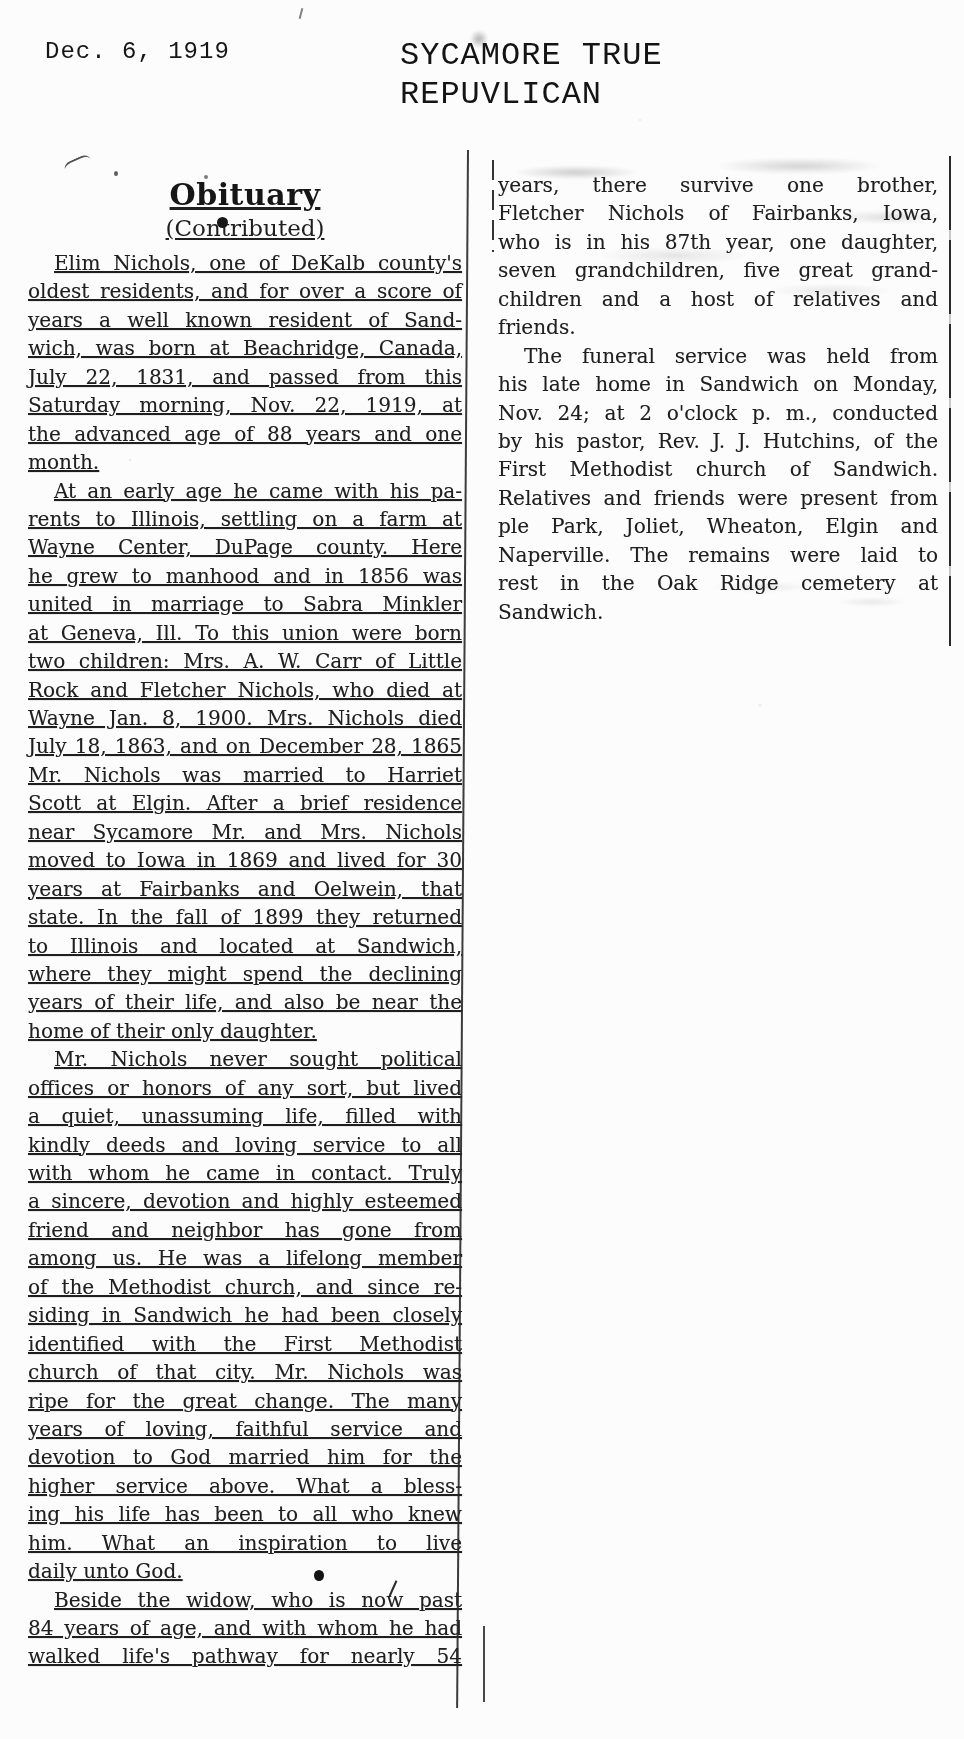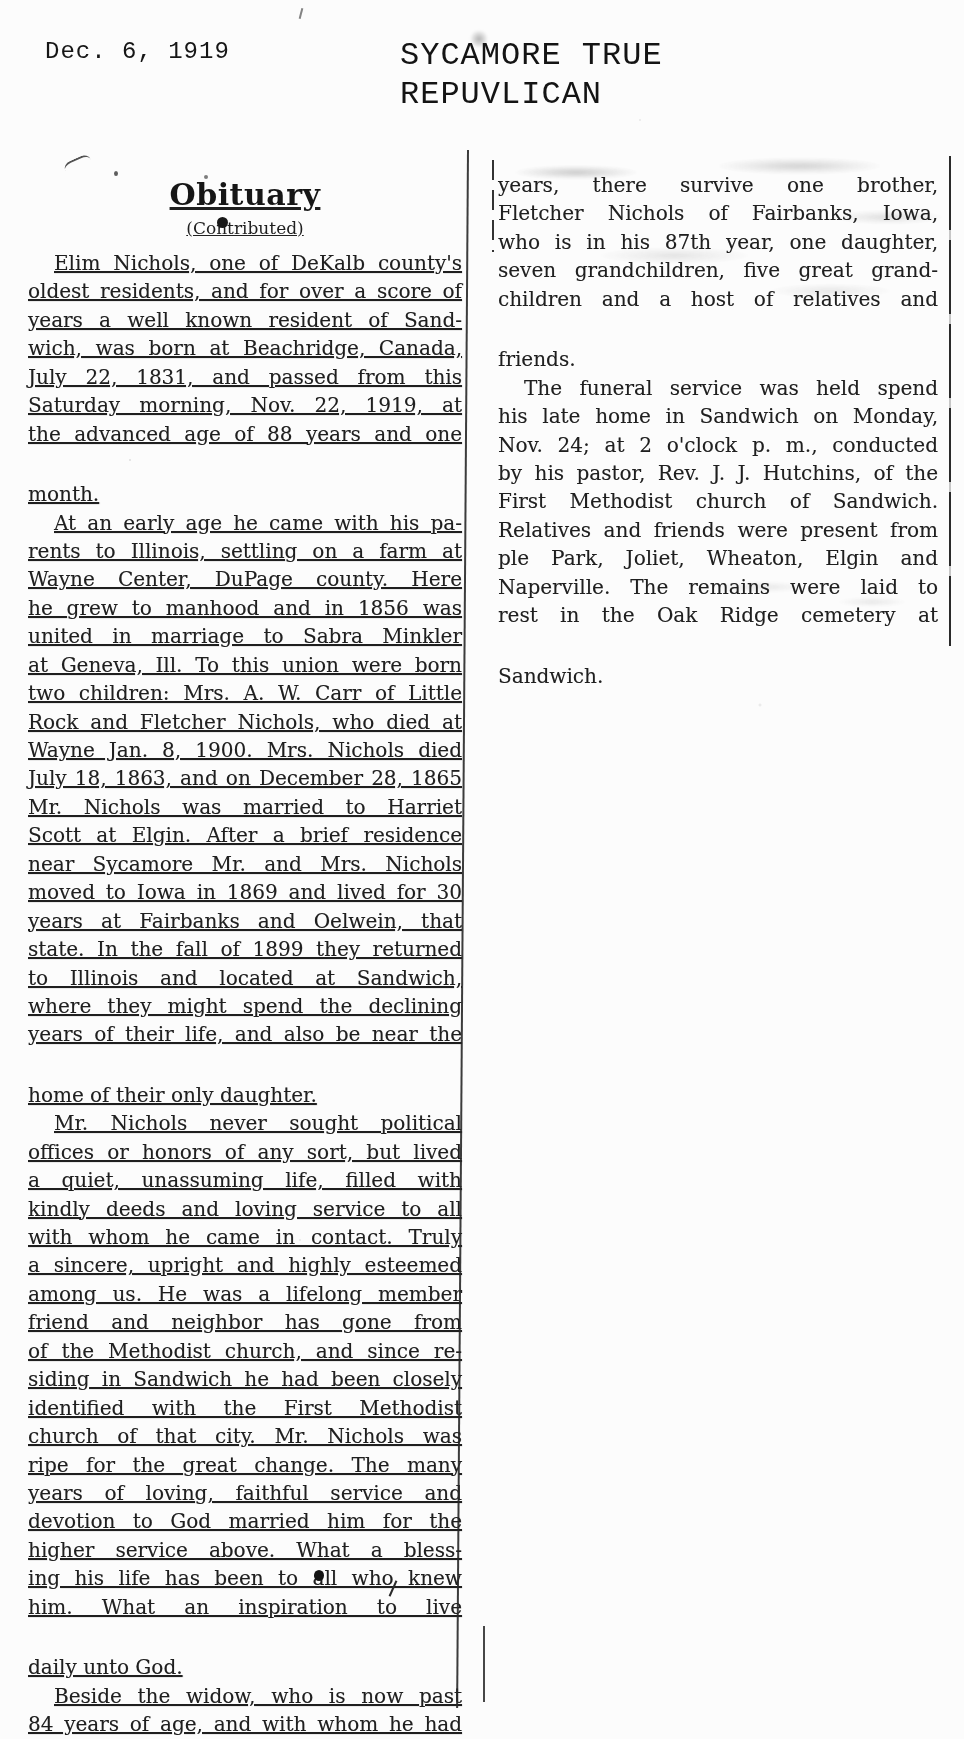--- a/index.html
+++ b/index.html
@@ -29,28 +29,28 @@
     font-size:32px; letter-spacing:1px; line-height:39px; color:#141414;
   }
   
   .col { position:absolute; font-size:20px; }
   .col-left  { left:28px;  top:178px; width:434px;text-decoration:underline; }
   .col-right { left:498px; top:164px; width:440px; }
   .title {
     margin:0; text-align:center; font-size:30px; font-weight:bold;
     letter-spacing:.5px; line-height:34px; color:#161616;
   }
-  .subtitle { text-align:center; font-size:17px; margin-top:3px; line-height:27px; }
+  .subtitle { text-align:center; font-size:23px; margin-top:3px; line-height:27px; }
   .body { margin-top:7px; }
   .line {
     height:28.45px; line-height:28.45px;
     text-align:justify; text-align-last:justify; -moz-text-align-last:justify;
     white-space:nowrap; text-shadow:.25px .25px 0 rgba(25,25,25,.35);
   }
-  .line.nojust { text-align-last:left;margin-top:32px; -moz-text-align-last:left; }
+  .line.nojust { text-align-last:left; -moz-text-align-last:left; }
   .line.indent { text-indent:26px; }
   
   .rule { position:absolute; background:#272727; }
   .rule-divider { left:467px; top:150px; width:2px; height:1558px; transform:rotate(.4deg); transform-origin:top center; opacity:.9; }
   .rule-divider-short { left:483px; top:1626px; width:2px; height:76px; opacity:.85; }
   .rule-right {
     left:949px; top:156px; width:2px; height:490px; background:none;
     background-image:repeating-linear-gradient(180deg,#2a2a2a 0 74px, rgba(42,42,42,.25) 74px 84px);
   }
   .rule-col2-tick {
@@ -125,23 +125,23 @@
         <div class="line">state. In the fall of 1899 they returned</div>
         <div class="line">to Illinois and located at Sandwich,</div>
         <div class="line">where they might spend the declining</div>
         <div class="line">years of their life, and also be near the</div>
         <div class="line nojust">home of their only daughter.</div>
         <div class="line indent">Mr. Nichols never sought political</div>
         <div class="line">offices or honors of any sort, but lived</div>
         <div class="line">a quiet, unassuming life, filled with</div>
         <div class="line">kindly deeds and loving service to all</div>
         <div class="line">with whom he came in contact. Truly</div>
-        <div class="line">a sincere, upright and highly esteemed</div>
+        <div class="line">a sincere, devotion and highly esteemed</div>
+        <div class="line">friend and neighbor has gone from</div>
         <div class="line">among us. He was a lifelong member</div>
-        <div class="line">friend and neighbor has gone from</div>
         <div class="line">of the Methodist church, and since re-</div>
         <div class="line">siding in Sandwich he had been closely</div>
         <div class="line">identified with the First Methodist</div>
         <div class="line">church of that city. Mr. Nichols was</div>
         <div class="line">ripe for the great change. The many</div>
         <div class="line">years of loving, faithful service and</div>
         <div class="line">devotion to God married him for the</div>
         <div class="line">higher service above. What a bless-</div>
         <div class="line">ing his life has been to all who knew</div>
         <div class="line">him. What an inspiration to live</div>
@@ -153,21 +153,21 @@
   </div>
 
   <div class="col col-right">
     <div class="body">
         <div class="line">years, there survive one brother,</div>
         <div class="line">Fletcher Nichols of Fairbanks, Iowa,</div>
         <div class="line">who is in his 87th year, one daughter,</div>
         <div class="line">seven grandchildren, five great grand-</div>
         <div class="line">children and a host of relatives and</div>
         <div class="line nojust">friends.</div>
-        <div class="line indent">The funeral service was held spend</div>
+        <div class="line indent">The funeral service was held from</div>
         <div class="line">his late home in Sandwich on Monday,</div>
         <div class="line">Nov. 24; at 2 o'clock p. m., conducted</div>
         <div class="line">by his pastor, Rev. J. J. Hutchins, of the</div>
         <div class="line">First Methodist church of Sandwich.</div>
         <div class="line">Relatives and friends were present from</div>
         <div class="line">ple Park, Joliet, Wheaton, Elgin and</div>
         <div class="line">Naperville. The remains were laid to</div>
         <div class="line">rest in the Oak Ridge cemetery at</div>
         <div class="line nojust">Sandwich.</div>
       </div>

